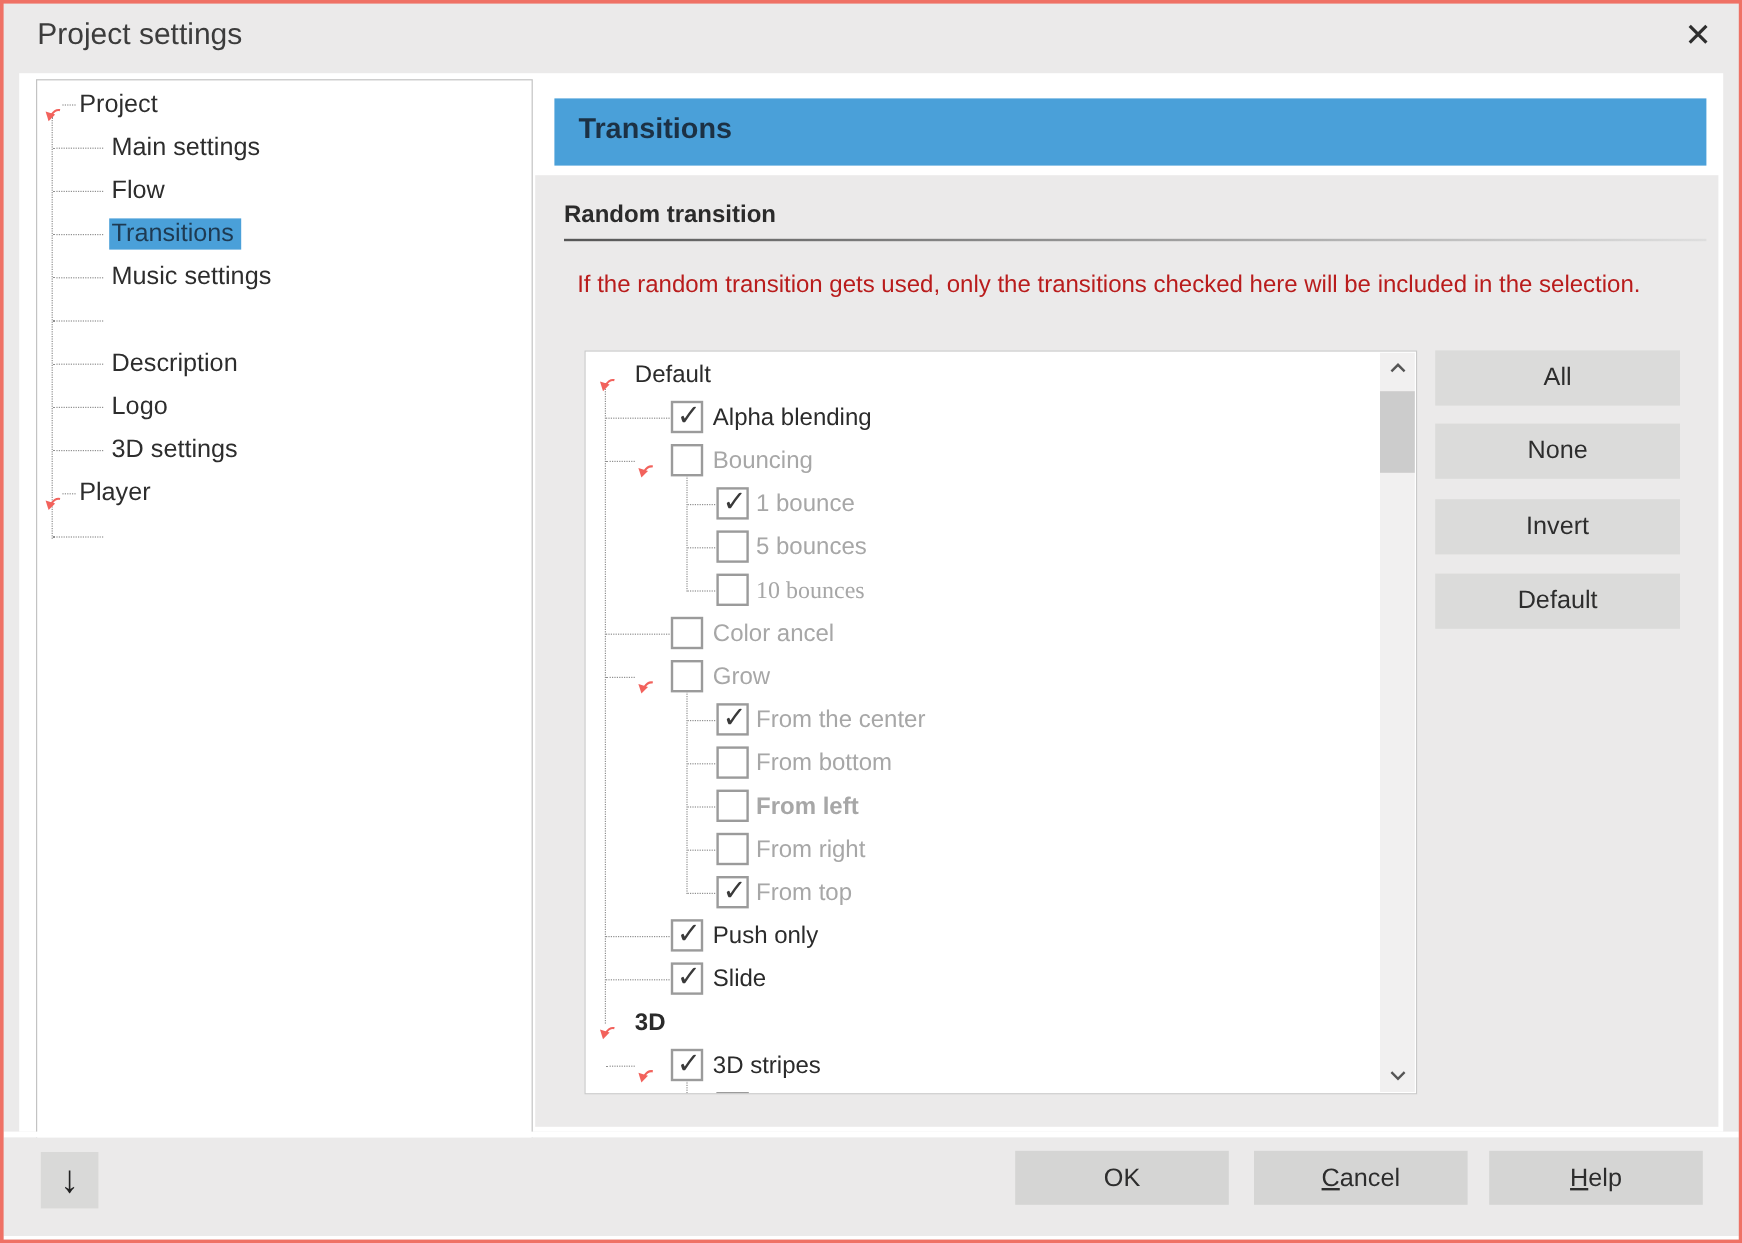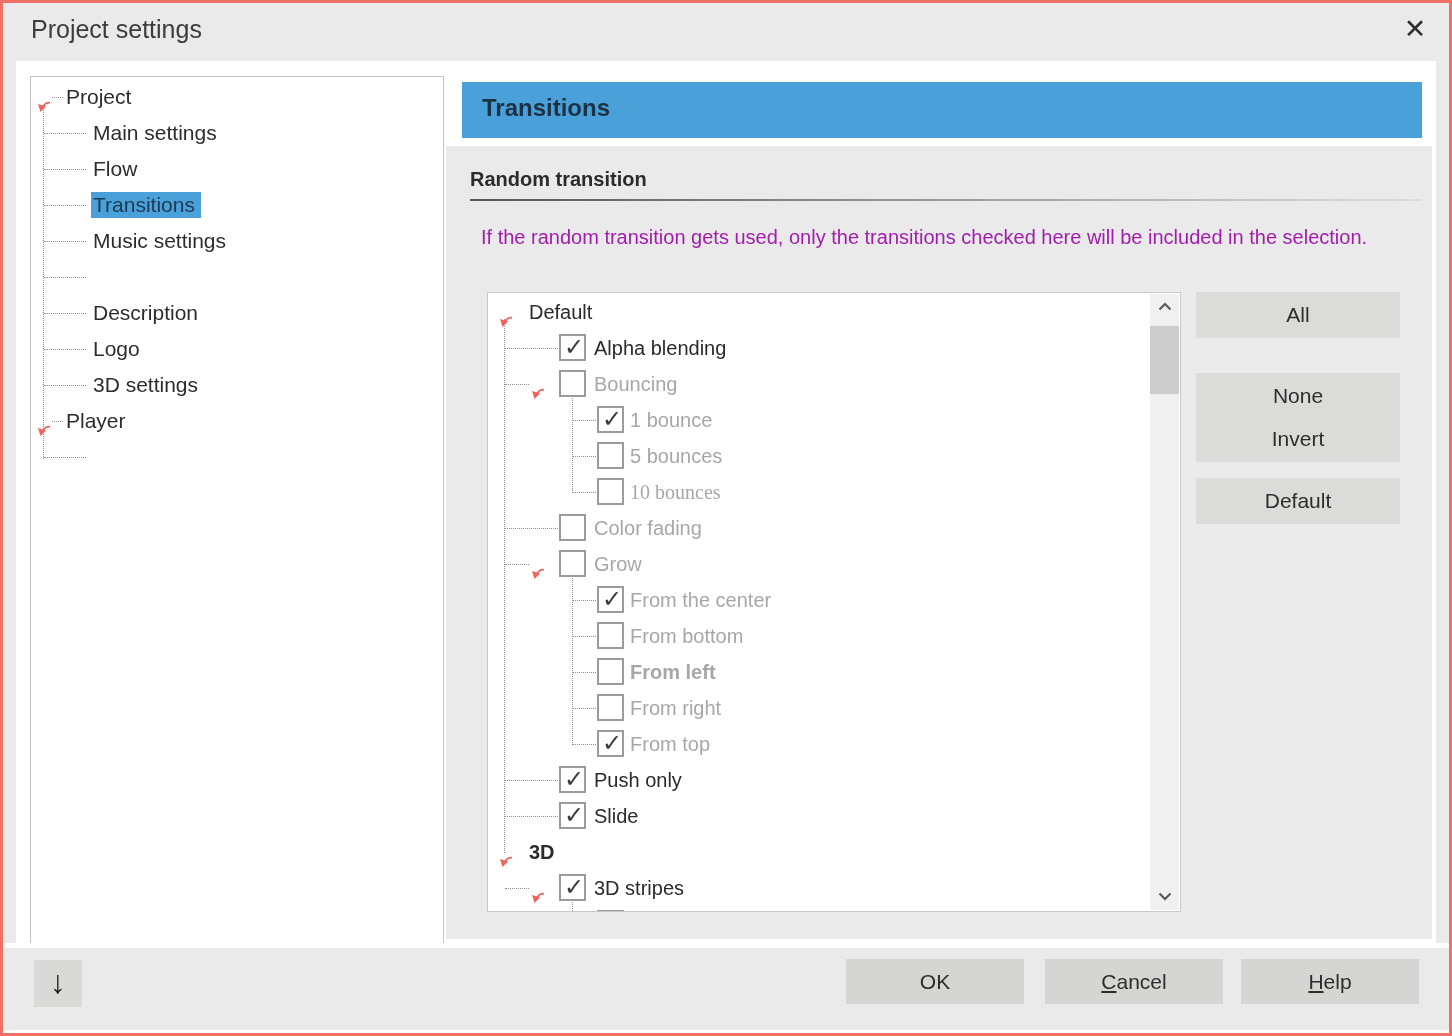--- a/index.html
+++ b/index.html
@@ -12,41 +12,41 @@
   
   .win-border{position:absolute;inset:0;border:3px solid #ef7165;pointer-events:none;z-index:50;}
 
   .title{position:absolute;left:31px;top:15px;font-size:25px;color:#3c3c3c;}
   .close-x{position:absolute;left:1398px;top:12px;width:34px;height:34px;
     font-size:27px;color:#2e2e2e;text-align:center;line-height:34px;cursor:default;}
 
   .main-frame{position:absolute;left:16px;top:61px;width:1420px;height:882px;background:#ffffff;}
 
   
-  .sidebar{position:absolute;left:30px;top:76px;width:414px;height:950px;background:#fff;
+  .sidebar{position:absolute;left:30px;top:66px;width:414px;height:950px;background:#fff;
     border:1px solid #c3c3c3;box-sizing:border-box;overflow:hidden;}
   .s-row{position:absolute;left:0;width:100%;height:36px;line-height:36px;font-size:21px;color:#2d2d2d;}
   .s-row .lbl{position:absolute;top:0;white-space:nowrap;}
   .s-row.lvl0 .lbl{left:33px;}
   .s-row.lvl1 .lbl{left:60px;}
   .s-row .lbl .hl{padding:1px 6px 2px 2px;}
   .s-row .lbl.sel .hl{background:#4aa0d9;color:#1e3a52;}
   .v-dot{position:absolute;width:0;border-left:1px dotted #8f8f8f;}
   .h-dot{position:absolute;height:0;border-top:1px dotted #8f8f8f;}
   .expander{position:absolute;width:15px;height:15px;top:10px;}
 
   
   .blue-header{position:absolute;left:462px;top:82px;width:960px;height:56px;background:#4aa0d9;}
   .blue-header .txt{position:absolute;left:20px;top:12px;font-size:24px;font-weight:bold;color:#1c3144;}
   .content-bg{position:absolute;left:446px;top:146px;width:986px;height:793px;background:#ebeaea;}
 
   .section-title{position:absolute;left:470px;top:168px;font-size:20px;font-weight:bold;color:#2b2b2b;}
   .section-rule{position:absolute;left:470px;top:199px;width:952px;height:2px;
     background:linear-gradient(to right,#565656,#dedede);}
-  .desc{position:absolute;left:481px;top:223px;width:910px;font-size:20px;color:#a21caf;line-height:28px;}
+  .desc{position:absolute;left:481px;top:223px;width:910px;font-size:20px;color:#b91c1c;line-height:28px;}
 
   
   .listbox{position:absolute;left:487px;top:292px;width:694px;height:620px;background:#fff;
     border:1px solid #c9c9c9;box-sizing:border-box;overflow:hidden;}
   .t-row{position:absolute;left:0;width:100%;height:36px;line-height:36px;font-size:20px;}
   .t-row .lbl{position:absolute;top:0;white-space:nowrap;}
   .t-row .lbl.black{color:#2b2b2b;}
   .t-row .lbl.gray{color:#a7a7a7;}
   .cbx{position:absolute;top:4px;width:27px;height:27px;background:#fff;border:2px solid #9b9b9b;
     box-sizing:border-box;}
@@ -188,21 +188,21 @@
         <span class="lbl gray" style="left: 142px;">5 bounces</span>
       </div>
       <div class="t-row" style="top: 181px; font-family: Liberation Serif, serif;">
         <div class="h-dot" style="top: 18px; width: 23px; left: 85px;"></div>
         <div class="cbx" style="left: 109px;"></div>
         <span class="lbl gray" style="left: 142px;">10 bounces</span>
       </div>
       <div class="t-row" style="top: 217px;">
         <div class="h-dot" style="left: 17px; top: 18px; width: 53px;"></div>
         <div class="cbx" style="left: 71px;"></div>
-        <span class="lbl gray" style="left: 106px;">Color fading</span>
+        <span class="lbl gray" style="left: 106px;">Color ancel</span>
       </div>
       <div class="t-row" style="top: 253px;">
         <div class="h-dot" style="left: 17px; top: 18px; width: 24px;"></div>
         <span class="expander" style="left: 42px;"><svg width="15" height="15" viewBox="0 0 15 15">
             <path d="M2,5 L10,7.5 L4.5,13 Z" fill="#f2625c"></path>
             <path d="M7,7.5 C9,4.5 11.5,3.2 14,3.8" stroke="#f2625c" stroke-width="1.8" fill="none"></path>
           </svg></span>
         <div class="cbx" style="left: 71px;"></div>
         <span class="lbl gray" style="left: 106px;">Grow</span>
       </div>
@@ -281,21 +281,21 @@
     <div class="btn" style="bottom:0;top:auto;">
       <svg width="14" height="9" viewBox="0 0 14 9">
           <polyline points="1.5,1.5 7,7 12.5,1.5" fill="none" stroke="#555" stroke-width="2"></polyline>
         </svg>
     </div>
   </div>
 </div>
 
 <div id="side-buttons">
     <div class="side-btn" style="top: 292px;">All</div>
-    <div class="side-btn" style="top: 373px; text-align: center;">None</div>
+    <div class="side-btn" style="top: 353px; text-align: center;">None</div>
     <div class="side-btn" style="top: 416px;">Invert</div>
     <div class="side-btn" style="top: 478px;">Default</div>
   </div>
 
 <div class="bottom-sep1"></div>
 <div class="bottom-bar"></div>
 <div class="bottom-sep2"></div>
 <div class="down-btn">
   <span>↓</span>
 </div>

